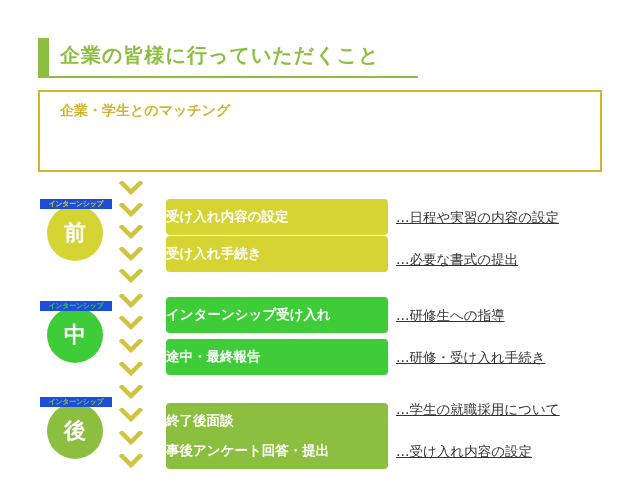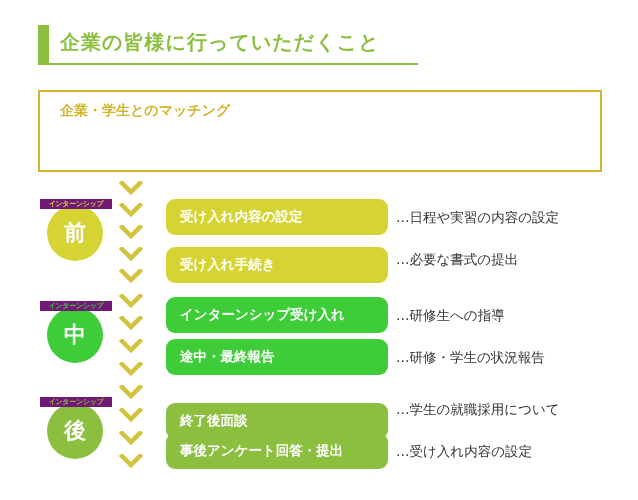--- a/index.html
+++ b/index.html
@@ -1,34 +1,34 @@
 <!DOCTYPE html>
 <html><head>
 <meta charset="utf-8">
 <style>
   * { box-sizing: border-box; margin: 0; padding: 0; }
   html, body { width: 638px; height: 500px; background: #ffffff; overflow: hidden; }
   body { position: relative; font-family: "DejaVu Sans", "Liberation Sans", sans-serif; color: #333; }
 
-  .title-wrap { position: absolute; left: 38px; top: 25px; width: 380px; height: 40px; }
+  .title-wrap { position: absolute; left: 38px; top: 38px; width: 380px; height: 40px; }
   .title-bar { position: absolute; left: 0; top: 0; width: 11px; height: 40px; background: #8cbf3f; }
   .title-line { position: absolute; left: 0; top: 38px; width: 380px; height: 2px; background: #8cbf3f; }
   .title-text { position: absolute; left: 22px; top: 4px; font-size: 20px; font-weight: bold; color: #8cbf3f; letter-spacing: 1px; white-space: nowrap; }
 
   .intro-box { position: absolute; left: 38px; top: 90px; width: 564px; height: 82px; border: 2.5px solid #d2b52c; background: #fff; padding: 8px 0 12px 20px; }
   .intro-heading { font-size: 14px; font-weight: bold; color: #d2b52c; line-height: 20px; }
   .intro-body { font-size: 11.3px; color: #333; line-height: 19px; margin-top: 2px; white-space: nowrap; }
 
   .phase-circle { position: absolute; left: 47px; width: 56px; height: 56px; border-radius: 50%; color: #fff; font-size: 22px; font-weight: bold; display: flex; align-items: center; justify-content: center; padding-top: 0; }
-  .phase-label { position: absolute; left: 40px; width: 72px; text-align: center; font-size: 7px; font-weight: bold; white-space: nowrap; letter-spacing: -0.3px; background: #701a75; line-height: 10px; }
+  .phase-label { position: absolute; left: 40px; width: 72px; text-align: center; font-size: 7px; font-weight: bold; white-space: nowrap; letter-spacing: -0.3px; background: #1d4ed8; line-height: 10px; }
 
   .chevron { position: absolute; left: 119px; width: 24px; height: 14px; }
 
-  .step { position: absolute; left: 166px; width: 222px; height: 36px; border-radius: 9px; color: #fff; font-size: 13.5px; font-weight: bold; padding-left: 14px; display: flex; align-items: center; white-space: nowrap; }
-  .step-note { position: absolute; left: 396px; font-size: 13.5px; color: #333; white-space: nowrap; line-height: 36px; height: 36px; }
+  .step { position: absolute; left: 166px; width: 222px; height: 36px; border-radius: 4px; color: #fff; font-size: 13.5px; font-weight: bold; display: flex; align-items: center; white-space: nowrap; }
+  .step-note { position: absolute; left: 396px; font-size: 13.5px; color: #333; white-space: nowrap; line-height: 36px; height: 36px; text-decoration: underline; }
 </style>
 </head>
 <body>
 
 <div class="title-wrap">
   <div class="title-bar"></div>
   <div class="title-text">企業の皆様に行っていただくこと</div>
   <div class="title-line"></div>
 </div>
 
@@ -82,41 +82,41 @@
   <div class="phase-circle" style="top:205px; background:#d6d432;">
     <span>前</span>
   </div>
   <div class="phase-label" style="top:199px; color:#d6d432;">インターンシップ</div>
 
   <div class="step" style="top:199px; background:#d6d432;">
     <span>受け入れ内容の設定</span>
   </div>
   <div class="step-note" style="top:199px;">…日程や実習の内容の設定</div>
 
-  <div class="step" style="top:247px; background:#d6d432;">
+  <div class="step" style="top:236px; background:#d6d432;">
     <span>受け入れ手続き</span>
   </div>
   <div class="step-note" style="top:241px;">…必要な書式の提出</div>
 </div>
 
 <div>
   <div class="phase-circle" style="top:307px; background:#3ecd38;">
     <span>中</span>
   </div>
   <div class="phase-label" style="top:301px; color:#3ecd38;">インターンシップ</div>
 
   <div class="step" style="top:297px; background:#3ecd38;">
     <span>インターンシップ受け入れ</span>
   </div>
   <div class="step-note" style="top:297px;">…研修生への指導</div>
 
   <div class="step" style="top:339px; background:#3ecd38;text-align:right;">
     <span>途中・最終報告</span>
   </div>
-  <div class="step-note" style="top:339px;">…研修・学生の状況報告</div>
+  <div class="step-note" style="top:339px;">…研修・受け入れ手続き</div>
 </div>
 
 <div>
   <div class="phase-circle" style="top:403px; background:#8cbf3f;">
     <span>後</span>
   </div>
   <div class="phase-label" style="top:397px; color:#8cbf3f;">インターンシップ</div>
 
   <div class="step" style="top:391px; background:#8cbf3f;margin-top:12px;">
     <span>終了後面談</span>

